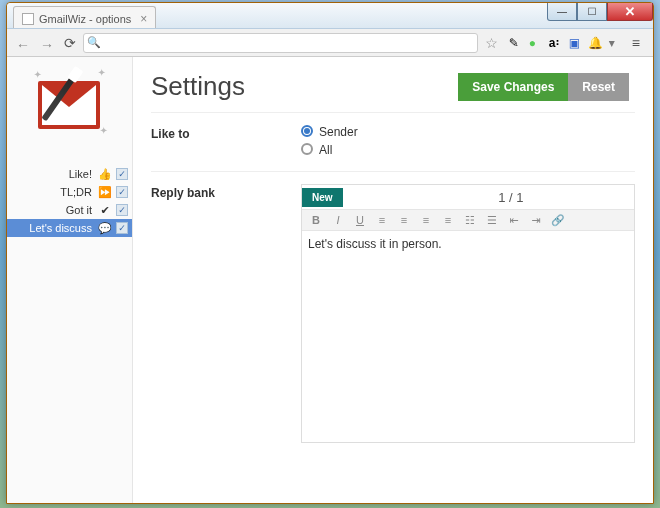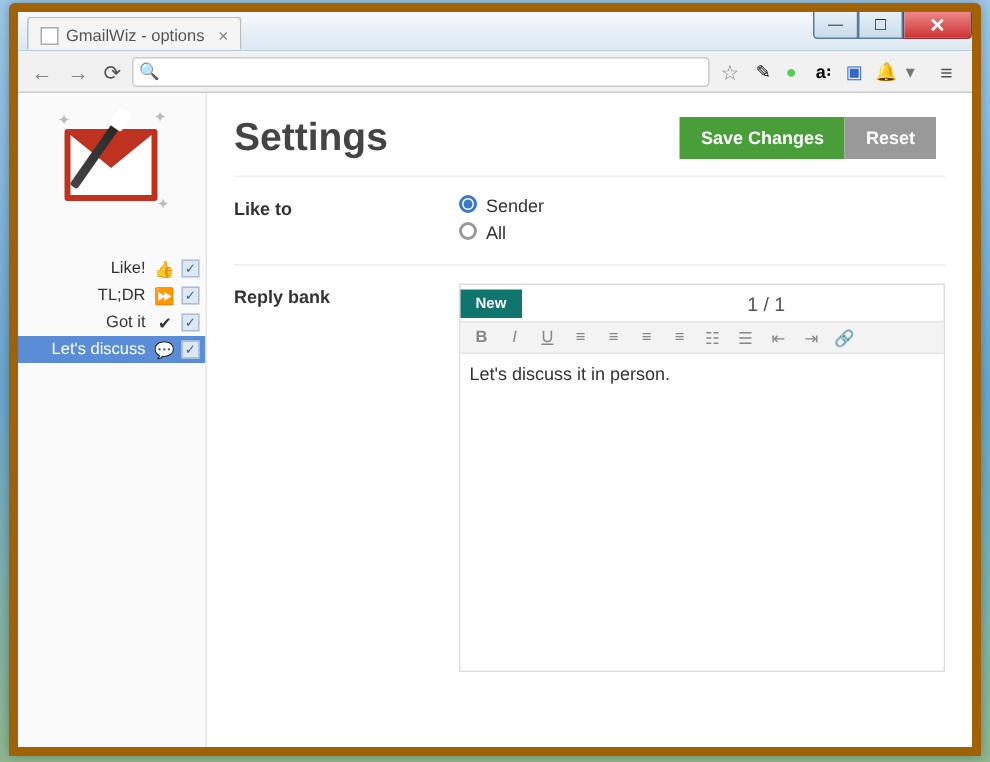--- a/index.html
+++ b/index.html
@@ -1,17 +1,17 @@
 <!DOCTYPE html>
 <html><head>
 <meta charset="utf-8">
 <style>
 * { box-sizing: border-box; margin: 0; padding: 0; }
 body { font-family: "Segoe UI", Arial, sans-serif; font-size: 12px; background: linear-gradient(to bottom, #a0c8e8 0%, #6ba8d0 50%, #8fb88f 100%); width: 660px; height: 508px; overflow: hidden; }
-.window { position: absolute; left: 6px; top: 2px; width: 648px; height: 502px; background: #fff; border: 6px solid #a16207; border-radius: 4px 4px 0 0; box-shadow: 0 0 8px rgba(0,0,0,.3); display: flex; flex-direction: column; }
+.window { position: absolute; left: 6px; top: 2px; width: 648px; height: 502px; background: #fff; border: 1px solid #a16207; border-radius: 4px 4px 0 0; box-shadow: 0 0 8px rgba(0,0,0,.3); display: flex; flex-direction: column; }
 .titlebar { height: 26px; background: linear-gradient(#f5f9fc, #dce8f2); border-bottom: 1px solid #b8cde0; display: flex; align-items: flex-end; position: relative; border-radius: 4px 4px 0 0; }
 .tab { margin-left: 6px; height: 22px; background: #f5f5f5; border: 1px solid #bbb; border-bottom: none; border-radius: 3px 3px 0 0; padding: 3px 8px 0 8px; display: flex; align-items: center; font-size: 11px; color: #555; gap: 5px; }
 .tab .favicon { width: 12px; height: 12px; border: 1px solid #aaa; background: #fff; }
 .tab-close { color: #888; cursor: pointer; font-size: 12px; margin-left: 4px; }
 .winbtns { position: absolute; right: 0; top: 0; display: flex; }
 .winbtn { width: 30px; height: 18px; border: 1px solid #5a7a98; border-top: none; background: linear-gradient(#e8f0f7,#c8dceb); display: flex; align-items: center; justify-content: center; font-size: 10px; color: #333; }
 .winbtn.min { border-radius: 0 0 0 3px; }
 .winbtn.close { background: linear-gradient(#e88,#c33); color: #fff; border-radius: 0 0 3px 0; border-color: #933; font-size: 13px; font-weight: bold; width: 46px; }
 .addrbar { height: 28px; border-bottom: 1px solid #ccc; display: flex; align-items: center; padding: 0 6px; background: #f1f1f1; gap: 4px; }
 .navarrow { color: #888; font-size: 14px; padding: 2px 3px; }
@@ -29,21 +29,21 @@
 .logo-wand:before{content:"";position:absolute;top:-2px;left:-2px;width:10px;height:14px;background:#fff;border-radius:2px;}
 .sparkle{position:absolute;color:#bbb;font-size:10px;}
 .replylist { width: 100%; }
 .replyitem { height: 18px; display: flex; align-items: center; justify-content: center; padding: 0 4px 0 0; gap: 4px; font-size: 11px; color: #333; }
 .replyitem.selected { background: #5b8dd6; color: #fff; }
 .replyitem .lbl { flex: 1; text-align: right; padding-right: 2px; }
 .replyitem .ricon { width: 14px; display: flex; justify-content: center; }
 .replyitem .chk { width: 12px; height: 12px; background: #dfe8f0; border: 1px solid #a8c0d8; display: flex; align-items: center; justify-content: center; font-size: 9px; color: #3968a8; }
 .main { flex: 1; background: #fff; border-left: 1px solid #e5e5e5; padding: 14px 18px 0 18px; position: relative; }
 .hdr { display: flex; align-items: center; margin-bottom: 10px; }
-.hdr h1 { font-size: 26px; font-weight: bold; color: #444; flex: 1; }
+.hdr h1 { font-size: 26px; font-weight: normal; color: #444; flex: 1; }
 .btn { height: 28px; padding: 0 14px; border: none; color: #fff; font-size: 12px; font-weight: bold; cursor: pointer; }
 .btn.reset { background: #999; margin-right: 6px; }
 .btn.save { background: #4a9e3a; }
 .section { display: flex; padding: 12px 0 10px 0; border-top: 1px solid #eee; }
 .section:first-of-type { border-top: 1px solid #eee; }
 .slabel { width: 150px; font-weight: bold; font-size: 12px; color: #333; padding-top: 2px; }
 .sbody { flex: 1; }
 .radio-row { display: flex; gap: 6px; margin-bottom: 4px; font-size: 12px; color: #333; }
 .radio { width: 12px; height: 12px; border-radius: 50%; border: 2px solid #999; display: inline-flex; align-items: center; justify-content: center; }
 .radio.checked { border-color: #3a7ac8; }

